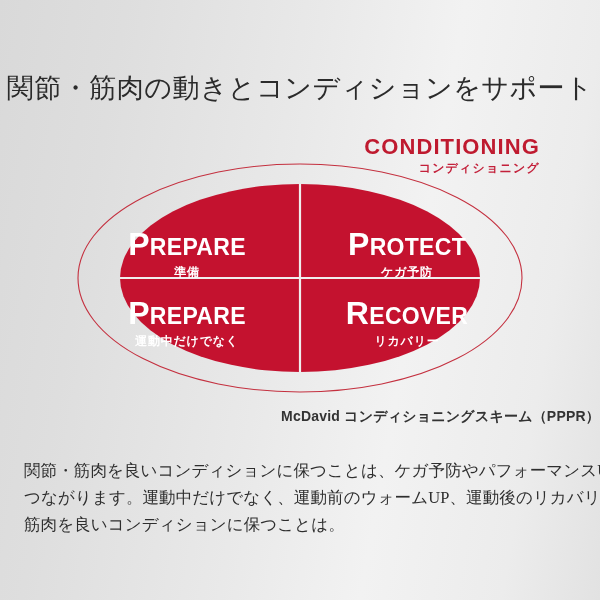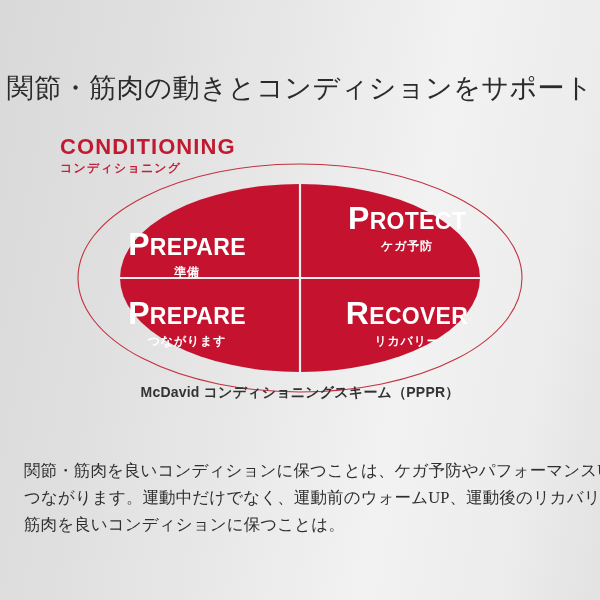--- a/index.html
+++ b/index.html
@@ -51,21 +51,21 @@
     top: 0;
     width: 480px;
     height: 280px;
   }
 
   .cond-title-wrap {
     position: absolute;
     left: 0;
     top: 6px;
     width: 480px;
-    text-align: left;
+    text-align: right;
     z-index: 4;
   }
   .cond-title {
     font-family: "Liberation Sans", sans-serif;
     font-size: 22px;
     font-weight: 700;
     letter-spacing: 1.1px;
     color: #bf1a2f;
     line-height: 1;
   }
@@ -104,31 +104,31 @@
     margin-top: 7px;
     font-family: Liberation Mono, monospace;
     font-size: 12px;
     font-weight: 700;
     letter-spacing: 0.8px;
     line-height: 1;
     white-space: nowrap;
   }
 
   #quad-prepare  { left: 42px;  top: 98px;  }
-  #quad-protect  { left: 262px; top: 72px;  }
+  #quad-protect  { left: 262px; top: 98px;  }
   #quad-perform  { left: 42px;  top: 167px; }
   #quad-recover  { left: 262px; top: 167px; }
 
   
   #caption {
     position: absolute;
-    top: 384px;
-    left: 0;
-    width: 600px;
-    text-align: center;
+    top: 408px;
+    left: 0;
+    width: 600px;
+    text-align: right;
     font-family: "Liberation Sans", sans-serif;
     font-size: 14px;
     font-weight: 700;
     color: #333333;
     letter-spacing: 0.2px;
     white-space: nowrap;
   }
 
   
   #body-copy {
@@ -176,21 +176,21 @@
       <div class="jp">準備</div>
     </div>
 
     <div class="quad" id="quad-protect">
       <div class="en"><span class="cap">P</span><span>ROTECT</span></div>
       <div class="jp">ケガ予防</div>
     </div>
 
     <div class="quad" id="quad-perform">
       <div class="en"><span class="cap">P</span><span>REPARE</span></div>
-      <div class="jp">つながります</div>
+      <div class="jp">運動中だけでなく</div>
     </div>
 
     <div class="quad" id="quad-recover">
       <div class="en"><span class="cap">R</span><span>ECOVER</span></div>
       <div class="jp">リカバリー</div>
     </div>
 
   </div>
 
   <div id="caption">McDavid コンディショニングスキーム（PPPR）</div>

